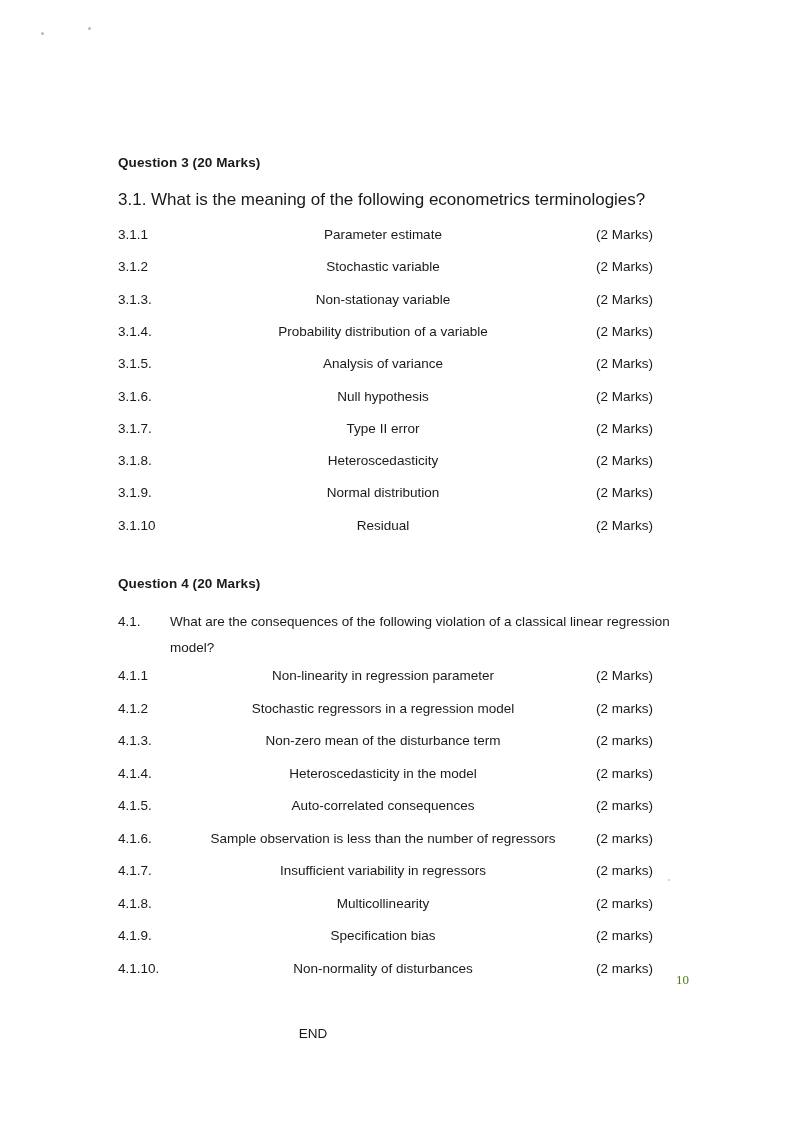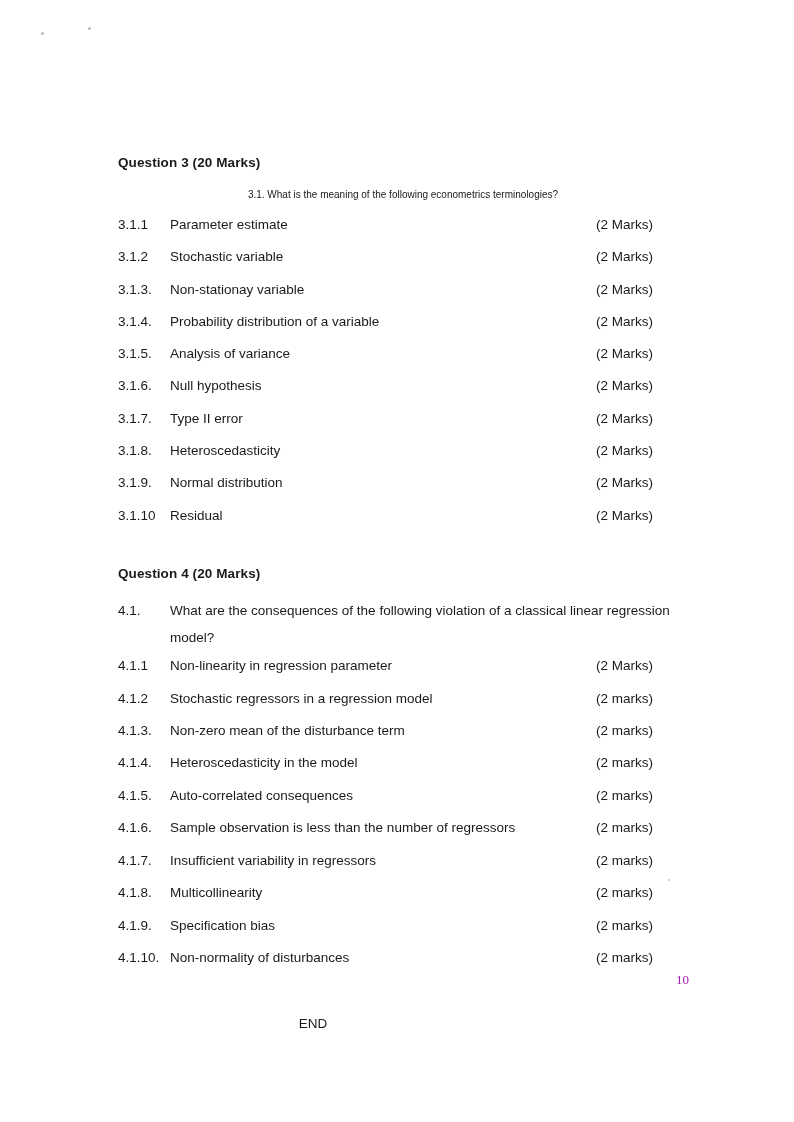--- a/index.html
+++ b/index.html
@@ -38,38 +38,38 @@
     width: 570px;
   }
   .q-title {
     font-size: 13.5px;
     font-weight: bold;
     letter-spacing: 0.1px;
     margin: 0 0 16px 0;
     line-height: 1.3;
   }
   .intro {
-    font-size: 10px;
+    font-size: 17px;
     line-height: 1.45;
     margin: 0 0 14px 0;
-    text-align: center;
   }
   .item {
     display: flex;
     align-items: baseline;
     font-size: 13.5px;
     line-height: 1.4;
     margin-bottom: 13.4px;
   }
   .item .num {
     width: 52px;
     flex: 0 0 52px;
   }
   .item .txt {
     flex: 1 1 auto;
+    text-align: center;
   }
   .item .marks {
     width: 92px;
     flex: 0 0 92px;
     text-align: left;
   }
   .section-gap {
     height: 26px;
   }
   .q4-intro {
@@ -100,21 +100,21 @@
     font-size: 13.5px;
     margin-top: 48px;
     margin-right: 180px;
   }
   .page-number {
     position: absolute;
     left: 676px;
     top: 972px;
     font-family: "Liberation Serif", serif;
     font-size: 13px;
-    color: #a21caf;
+    color: #4d7c0f;
   }
 </style>
 </head>
 <body>
 
 <div class="page">
 
   <div class="speck speck-a"></div>
   <div class="speck speck-b"></div>
   <div class="speck speck-c"></div>

